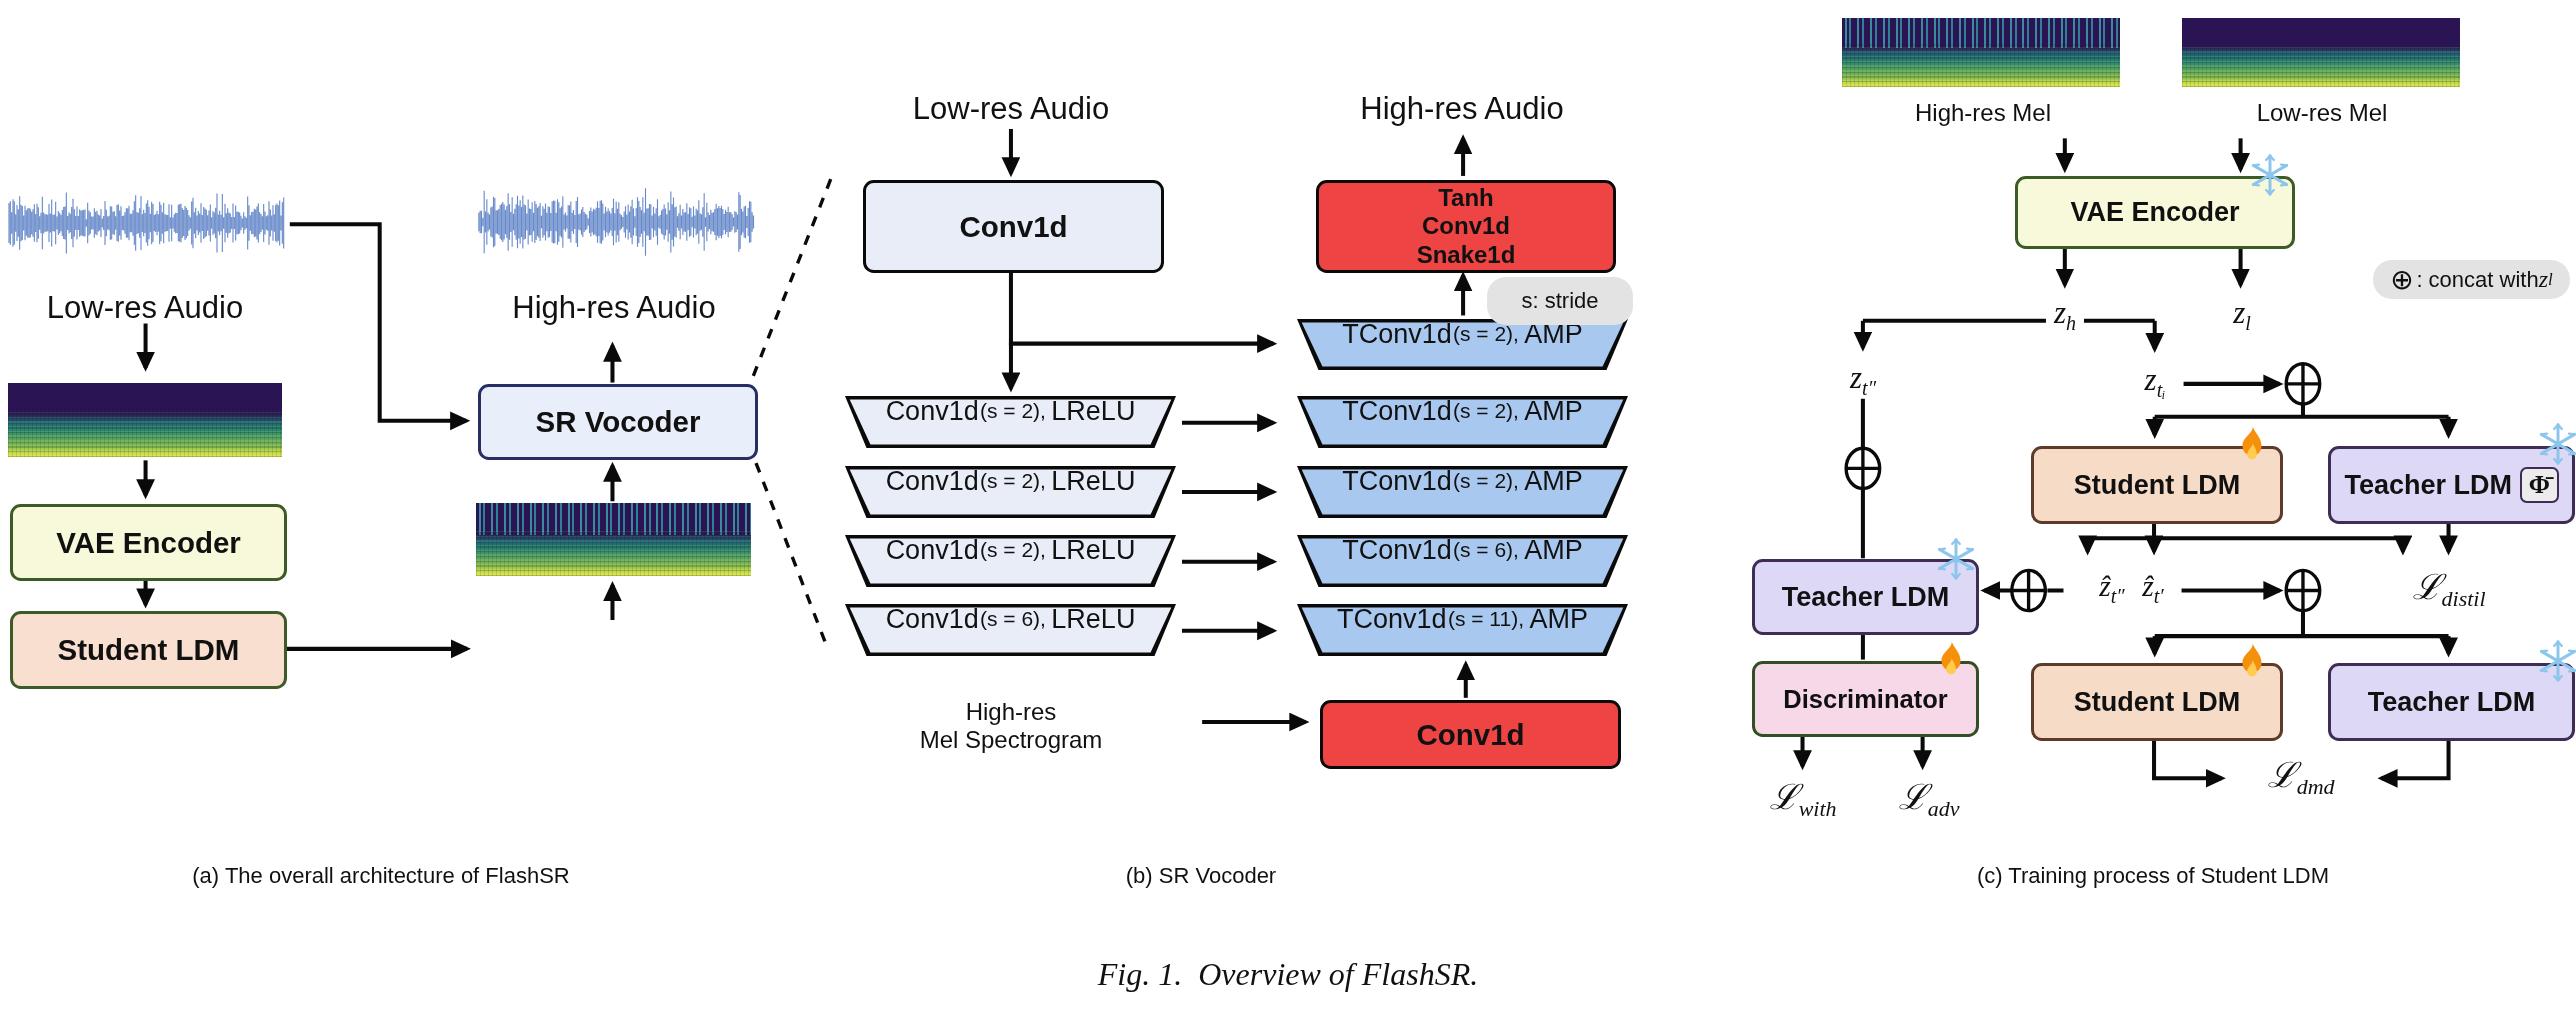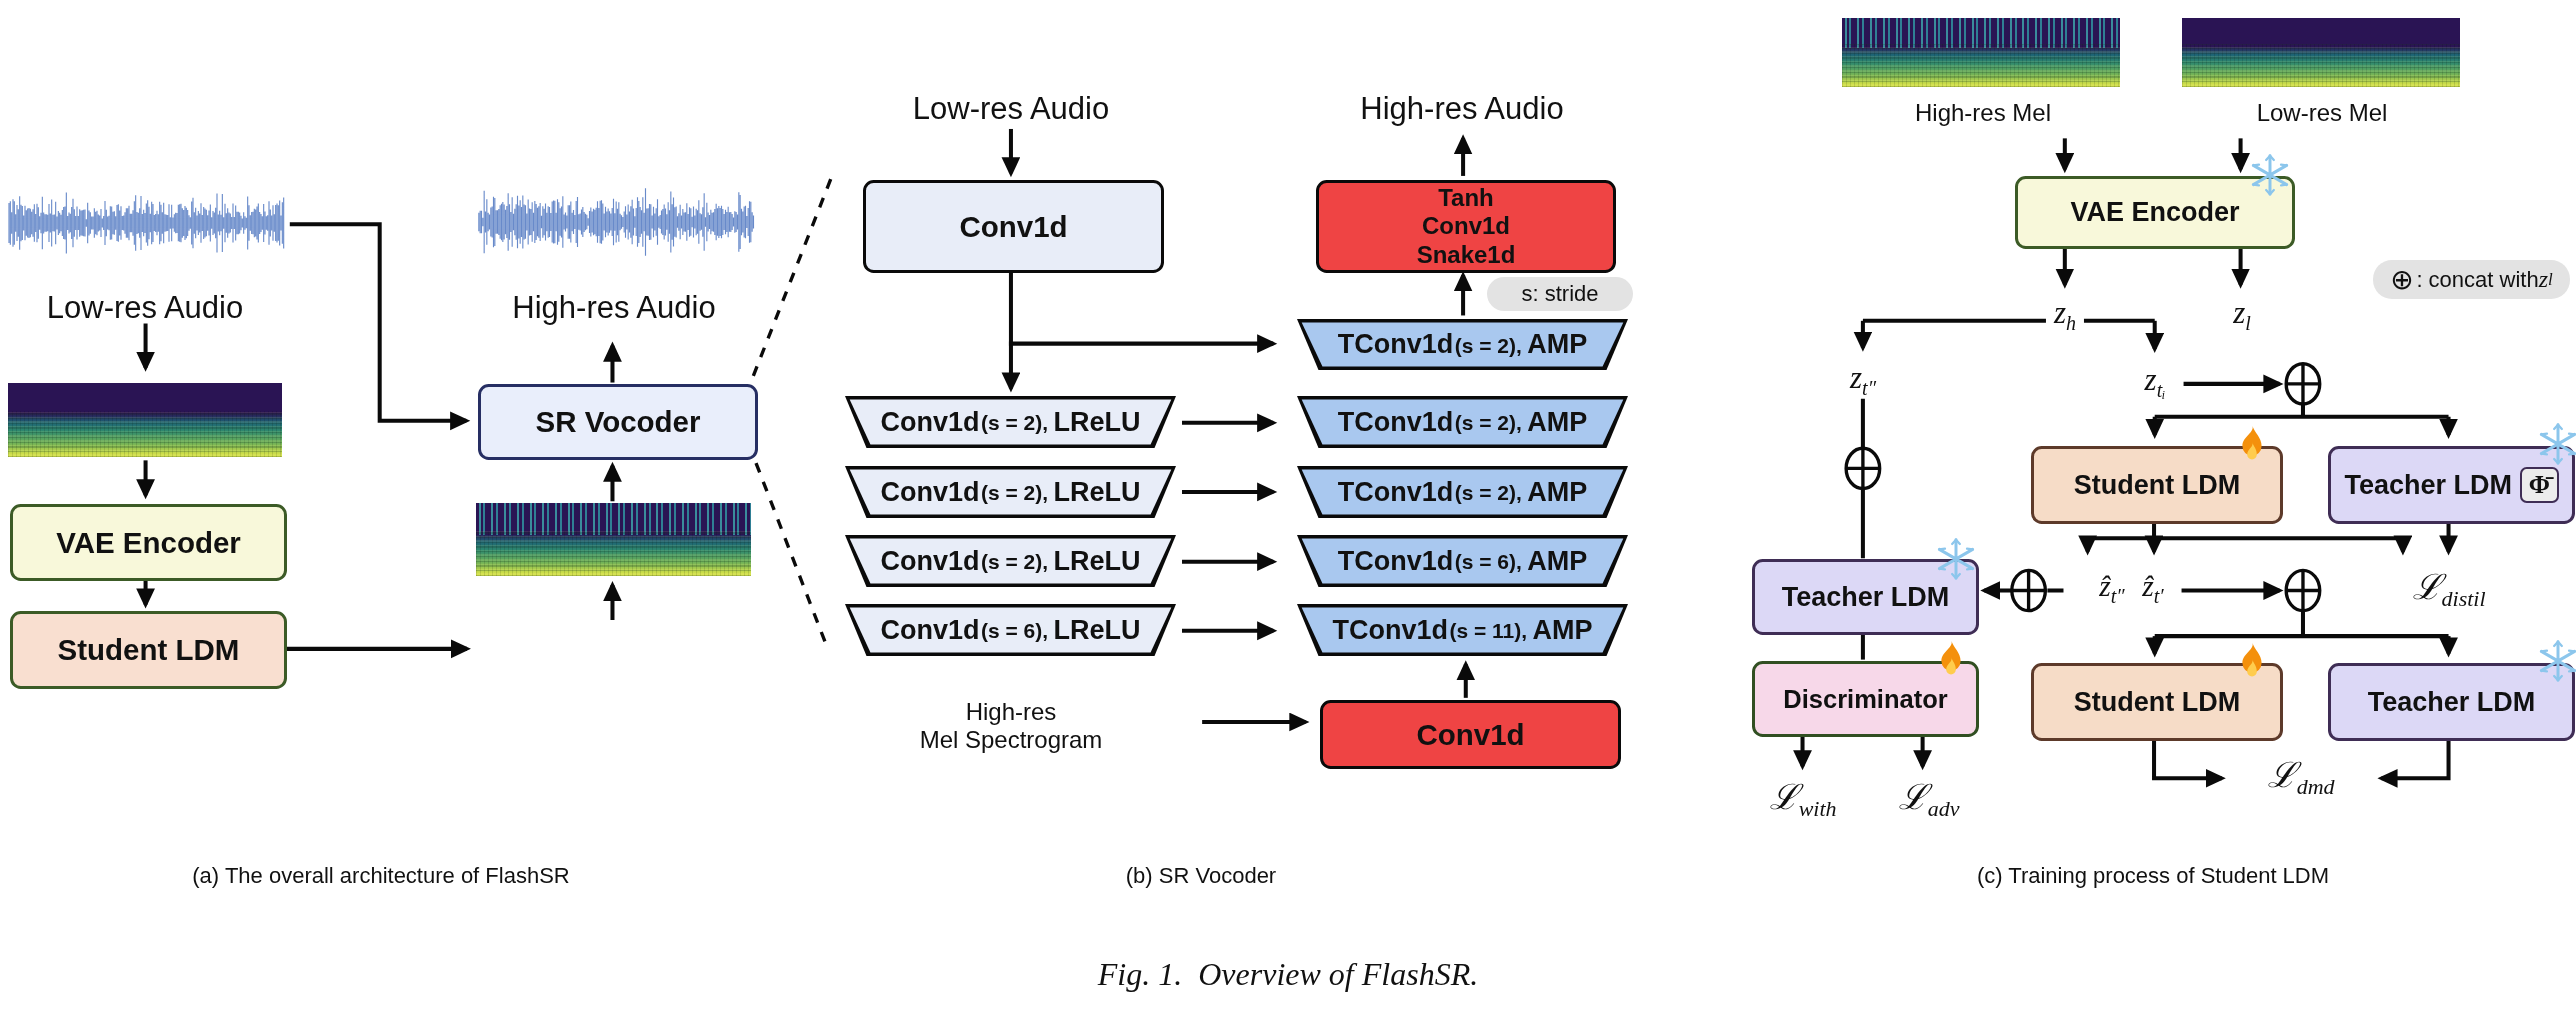--- a/index.html
+++ b/index.html
@@ -33,22 +33,22 @@
   .loss{font-style:normal;}
   .loss .lb{font-size:35px;font-style:italic;}
   .loss sub{font-size:22px;}
   .trap{position:absolute;z-index:3;}
   .t-bg{position:absolute;left:0;top:0;right:0;bottom:0;background:#0a0a0a;
         clip-path:polygon(0 0,100% 0,93.5% 100%,6.5% 100%);}
   .t-fill{position:absolute;left:3.4px;top:3.4px;right:3.4px;bottom:3.4px;
         clip-path:polygon(0.4% 0,99.6% 0,93.2% 100%,6.8% 100%);}
   .trap.enc .t-fill{background:#e8edf8;}
   .trap.dec .t-fill{background:#a9c8ef;}
-  .t-label{position:absolute;left:0;top:0;right:0;bottom:0;display:flex;align-items:center;
-        justify-content:center;font-weight:700;font-size:27px;}
+  .t-label{position:absolute;left:0;top:0;right:0;bottom:0;display:flex;
+        justify-content:center;font-weight:400;font-size:27px;}
   .t-label .stride{font-size:21px;margin:2.7px 5.4px 0 1.3px;}
   .waveform{position:absolute;z-index:3;}
   .mel{position:absolute;z-index:3;overflow:hidden;
        background:linear-gradient(180deg,#2a1454 0%,#2a1454 41%,#1d6375 53%,#2f8a6e 65%,#6fb158 81%,#c9dc49 95%,#d8e24c 100%);}
   .mel .striations{position:absolute;left:0;right:0;top:38%;bottom:0;
        background:repeating-linear-gradient(0deg,rgba(25,60,30,0.22) 0 1.3px,rgba(255,255,160,0.10) 1.3px 2.7px,rgba(0,0,0,0) 2.7px 4.7px),
                   repeating-linear-gradient(90deg,rgba(0,0,0,0.12) 0 1.3px,rgba(0,0,0,0) 1.3px 4px);}
   .mel .comb{position:absolute;left:0;right:0;top:0;height:44%;
        background:repeating-linear-gradient(90deg,#2a1454 0 2.7px,#3a8c9c 2.7px 4.7px,#2a1454 4.7px 7.4px,#2f7f95 7.4px 9.4px,#2a1454 9.4px 12.7px);}
   .badge{display:inline-flex;align-items:center;justify-content:center;margin-left:8px;
@@ -268,21 +268,21 @@
         <span>AMP</span>
       </div>
   </div>
 
   <div class="lbl" style="left:1462px;top:91px;">High-res Audio</div>
   <div class="bx blue stack" style="left:1316px;top:180px;width:294px;height:87px;">
     <span>Tanh</span>
     <span>Conv1d</span>
     <span>Snake1d</span>
   </div>
-  <div class="pill" style="left:1487px;top:277px;width:146px;height:34px;">
+  <div class="pill" style="left:1487px;top:277px;width:146px;height:48px;">
     <span>s: stride</span>
   </div>
 
   <div class="lbl lbl2" style="left:1011px;top:698px;">
     <div>High-res</div>
     <div>Mel Spectrogram</div>
   </div>
   <div class="bx blue" style="left:1320px;top:700px;width:295px;height:63px;">
     <span>Conv1d</span>
   </div>

